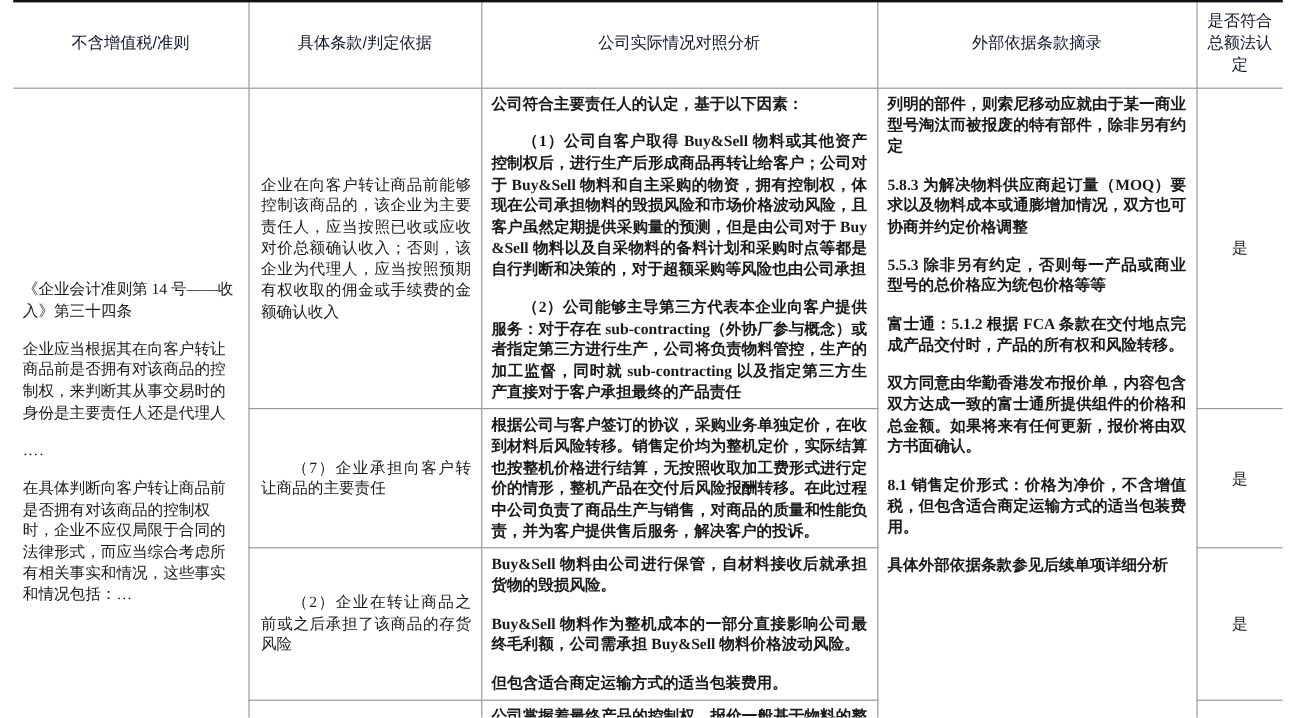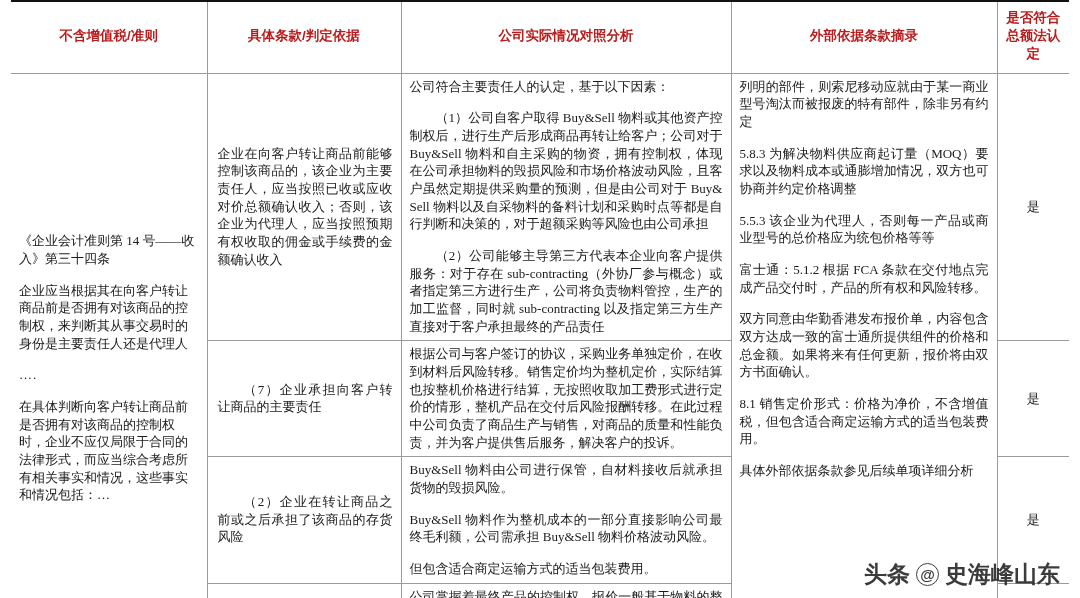--- a/index.html
+++ b/index.html
@@ -34,29 +34,29 @@
   }
 
   table.compliance-table col.c1 { width: 196px; }
   table.compliance-table col.c2 { width: 194px; }
   table.compliance-table col.c3 { width: 330px; }
   table.compliance-table col.c4 { width: 266px; }
   table.compliance-table col.c5 { width: 72px; }
 
   thead th {
     font-family: "Liberation Sans", "DejaVu Sans", sans-serif;
-    font-weight: bold;
+    font-weight: normal;
     font-size: 13.5px;
     line-height: 1.35;
     text-align: center;
     vertical-align: middle;
     padding: 7px 4px 9px 4px;
     border-bottom: 1px solid #9a9a9a;
     border-right: 1px solid #9a9a9a;
-    color: #b91c1c;
+    color: #0f172a;
   }
   thead th:last-child { border-right: none; }
 
   tbody td {
     font-size: 13px;
     line-height: 1.36;
     vertical-align: top;
     padding: 4px 6px 5px 6px;
     border-right: 1px solid #9a9a9a;
     border-bottom: 1px solid #9a9a9a;
@@ -77,20 +77,21 @@
   td.clause-cell {
     vertical-align: middle;
     padding-left: 10px;
     padding-right: 8px;
     text-align: justify;
   }
   td.analysis-cell,
   td.external-cell {
     padding-left: 8px;
     padding-right: 8px;
+    font-weight: bold;
   }
   td.verdict-cell {
     vertical-align: middle;
     text-align: center;
     font-size: 13px;
   }
 
   .para { margin: 0; }
   .para + .para { margin-top: 14px; }
   .indent { text-indent: 2em; }
@@ -158,21 +159,21 @@
           <p class="para">企业在向客户转让商品前能够控制该商品的，该企业为主要责任人，应当按照已收或应收对价总额确认收入；否则，该企业为代理人，应当按照预期有权收取的佣金或手续费的金额确认收入</p>
         </td>
         <td class="analysis-cell">
           <p class="para">公司符合主要责任人的认定，基于以下因素：</p>
           <p class="para indent">（1）公司自客户取得 Buy&amp;Sell 物料或其他资产控制权后，进行生产后形成商品再转让给客户；公司对于 Buy&amp;Sell 物料和自主采购的物资，拥有控制权，体现在公司承担物料的毁损风险和市场价格波动风险，且客户虽然定期提供采购量的预测，但是由公司对于 Buy&amp;Sell 物料以及自采物料的备料计划和采购时点等都是自行判断和决策的，对于超额采购等风险也由公司承担</p>
           <p class="para indent">（2）公司能够主导第三方代表本企业向客户提供服务：对于存在 sub-contracting（外协厂参与概念）或者指定第三方进行生产，公司将负责物料管控，生产的加工监督，同时就 sub-contracting 以及指定第三方生产直接对于客户承担最终的产品责任</p>
         </td>
         <td class="external-cell" rowspan="4">
           <p class="para">列明的部件，则索尼移动应就由于某一商业型号淘汰而被报废的特有部件，除非另有约定</p>
           <p class="para">5.8.3 为解决物料供应商起订量（MOQ）要求以及物料成本或通膨增加情况，双方也可协商并约定价格调整</p>
-          <p class="para">5.5.3 该企业为代理人，否则每一产品或商业型号的总价格应为统包价格等等</p>
+          <p class="para">5.5.3 除非另有约定，否则每一产品或商业型号的总价格应为统包价格等等</p>
           <p class="para">富士通：5.1.2 根据 FCA 条款在交付地点完成产品交付时，产品的所有权和风险转移。</p>
           <p class="para">双方同意由华勤香港发布报价单，内容包含双方达成一致的富士通所提供组件的价格和总金额。如果将来有任何更新，报价将由双方书面确认。</p>
           <p class="para">8.1 销售定价形式：价格为净价，不含增值税，但包含适合商定运输方式的适当包装费用。</p>
           <p class="para">具体外部依据条款参见后续单项详细分析</p>
         </td>
         <td class="verdict-cell">是</td>
       </tr>
 
       <tr>
         <td class="clause-cell">
@@ -202,19 +203,14 @@
         </td>
         <td class="analysis-cell">
           <p class="para">公司掌握着最终产品的控制权，报价一般基于物料的整体材料价格以及人工、费用等成本因素，并结合市场情况对整机进行报价，且会随着市场及生产情况进行价格调整</p>
         </td>
         <td class="verdict-cell"></td>
       </tr>
 
     </tbody>
   </table>
 
-  <div class="watermark">
-    <span>头条</span>
-    <span class="wm-at">@</span>
-    <span>史海峰山东</span>
-  </div>
 
 </div>
 
 </body></html>

